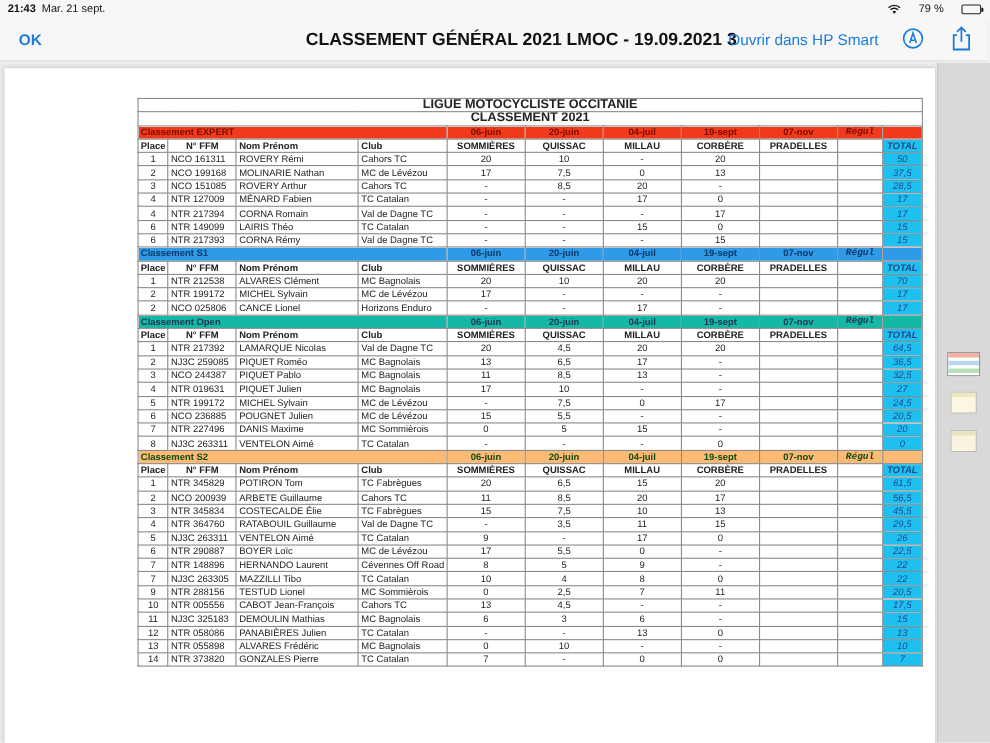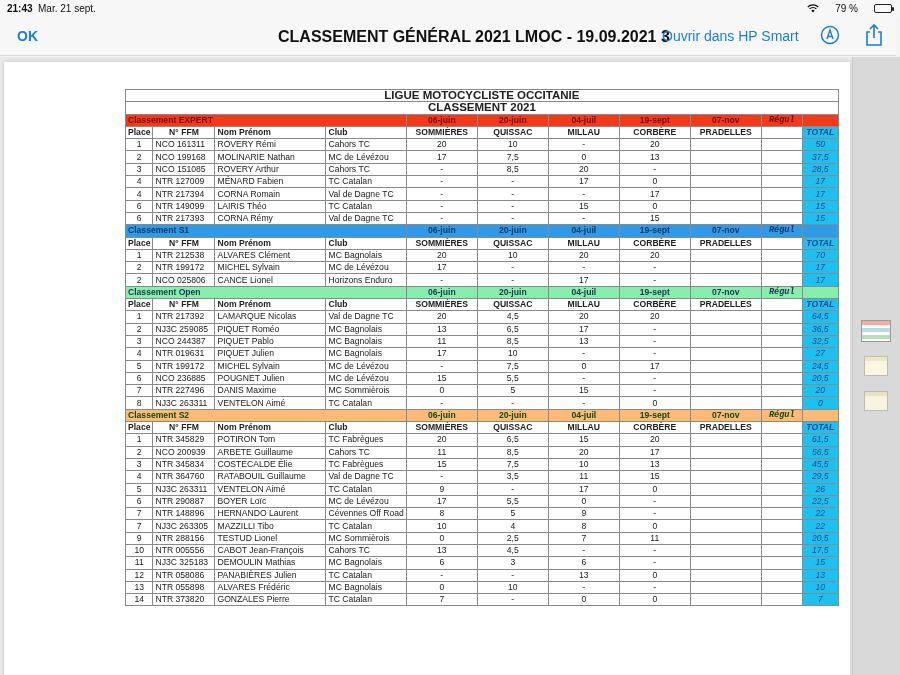--- a/index.html
+++ b/index.html
@@ -35,21 +35,21 @@
   .cat td { font-weight: bold; }
   .cat td.center { text-align: center; }
   .cat td.regul { font-style: italic; text-align: center; font-family: Liberation Mono, monospace; }
   .hdr td { font-weight: bold; }
   .hdr td.center { text-align: center; }
   td.c { text-align: center; }
   td.total { background: #1ec0ef; font-style: italic; text-align: center; color: #24478c; }
   .hdr td.total { font-weight: bold; }
   .cat-expert td { background: #f23a1a; color: #7a0c00; }
   .cat-s1 td { background: #2e9ae8; color: #0c3a68; }
-  .cat-open td { background: #86efac; color: #1e3550; }
+  .cat-open td { background: #14b8a6; color: #1e3550; }
   .cat-s2 td { background: #fdba74; color: #0f4a12; }
   col.c0 { width: 23px; } col.c1 { width: 62px; } col.c2 { width: 111px; } col.c3 { width: 75px; }
   col.c4 { width: 71px; } col.c5 { width: 71px; } col.c6 { width: 71px; } col.c7 { width: 71px; }
   col.c8 { width: 71px; } col.c9 { width: 41px; } col.c10 { width: 36px; }
 </style>
 </head>
 <body>
 
 <div class="statusbar">
   <span class="time">21:43</span>

